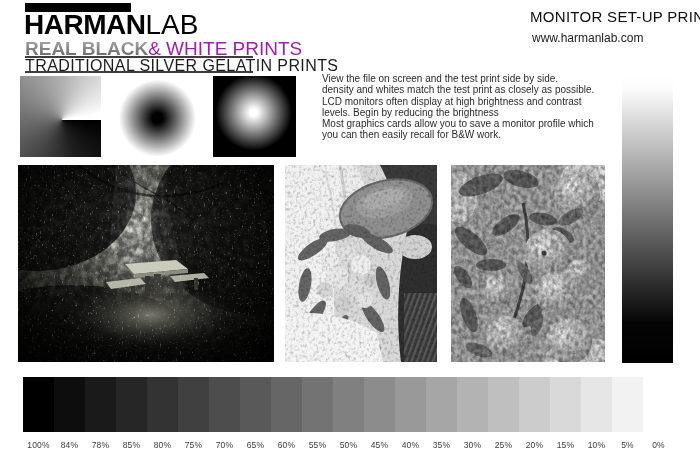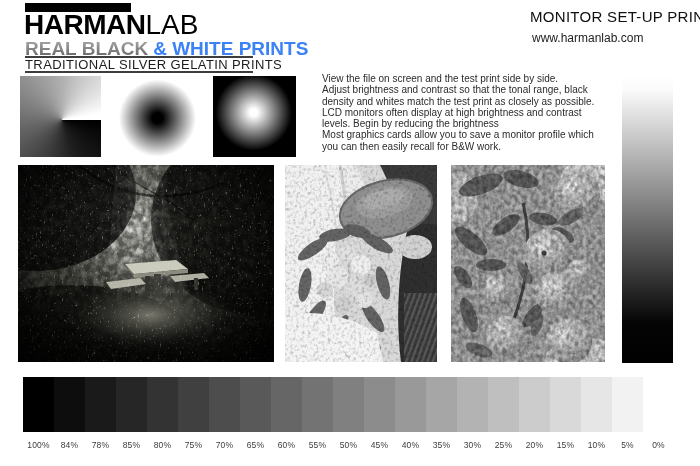--- a/index.html
+++ b/index.html
@@ -6,25 +6,25 @@
   .page{position:relative;width:700px;height:466px;background:#ffffff;
         font-family:"Liberation Sans",sans-serif;overflow:hidden}
   .abs{position:absolute}
   .topbar{left:25px;top:3px;width:106px;height:9px;background:#000}
   .brand{left:24px;top:11px;font-size:28px;line-height:28px;color:#000;white-space:nowrap}
   .brand .b{font-weight:bold;letter-spacing:-0.5px}
   .brand .l{font-weight:normal;letter-spacing:0}
   .tagline{left:25px;top:39px;font-size:19px;line-height:19px;white-space:nowrap}
   .tag-bold{font-weight:bold;background:linear-gradient(180deg,#b0b0b0 0%,#5e5e5e 100%);
             -webkit-background-clip:text;background-clip:text;color:transparent}
-  .tag-light{color:#3b82f6;font-weight:bold;margin-left:5px}
+  .tag-light{color:#a21caf;font-weight:normal;}
   .rule{left:25px;width:228px;height:2px;background:#3d3d3d}
   .rule1{top:56px}
   .rule2{top:71px}
-  .subtitle{left:25px;top:57px;font-size:13px;color:#1c1c1c;letter-spacing:0.4px;white-space:nowrap}
+  .subtitle{left:25px;top:57px;font-size:16px;color:#1c1c1c;letter-spacing:0.4px;white-space:nowrap}
   .title{left:530px;top:8px;font-size:15px;color:#0f0f0f;letter-spacing:0.3px;white-space:nowrap}
   .website{left:532px;top:31px;font-size:12px;color:#222;white-space:nowrap}
   .sq{top:76px;width:81px;height:81px}
   .sq1{left:20px;background:conic-gradient(from 90deg at 52% 54%,
         #000 0deg,#1e1e1e 70deg,#6e6e6e 180deg,#b2b2b2 272deg,#ffffff 352deg,#ffffff 360deg)}
   .sq2{left:117px;background:radial-gradient(circle at 50% 52%, #000 0%, #000 9%, #fff 66%)}
   .sq3{left:213px;width:83px;background:radial-gradient(circle at 49% 45%, #fff 0%, #fff 6%, #000 62%)}
   .instructions{left:322px;top:73px;width:310px;font-size:10px;line-height:11.3px;color:#2b2b2b}
   .photo{top:165px;height:197px;overflow:hidden;background:#888}
   .photo svg{display:block;width:100%;height:100%}
@@ -53,21 +53,20 @@
 
   <div class="abs title">MONITOR SET-UP PRINT</div>
   <div class="abs website">www.harmanlab.com</div>
 
   <div class="abs sq sq1" aria-label="conic gray sweep square"></div>
   <div class="abs sq sq2" aria-label="black centre radial fade on white"></div>
   <div class="abs sq sq3" aria-label="white centre glow on black"></div>
 
   <div class="abs instructions">
       <div>View the file on screen and the test print side by side.</div>
-      <div>Adjust brightness and contrast so that the tonal range, black</div>
       <div>density and whites match the test print as closely as possible.</div>
       <div>LCD monitors often display at high brightness and contrast</div>
       <div>levels. Begin by reducing the brightness</div>
       <div>Most graphics cards allow you to save a monitor profile which</div>
       <div>you can then easily recall for B&amp;W work.</div>
     </div>
 
   <div class="abs photo photo1" aria-label="Misty forest with sunlit picnic table">
     <svg viewBox="0 0 256 197" preserveAspectRatio="none">
       <defs>

